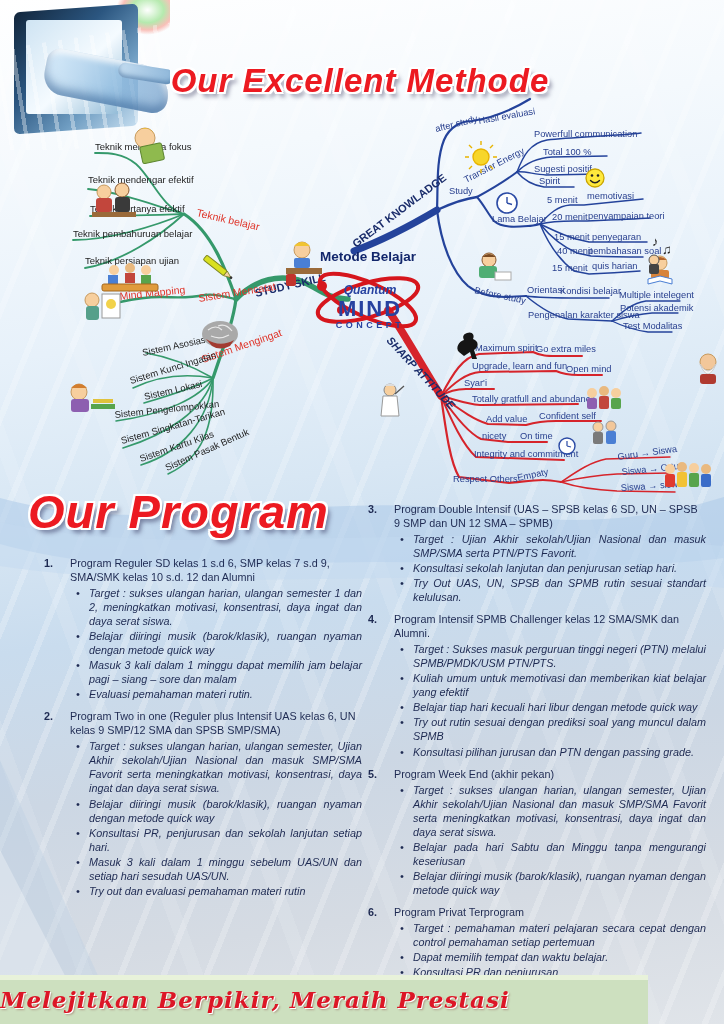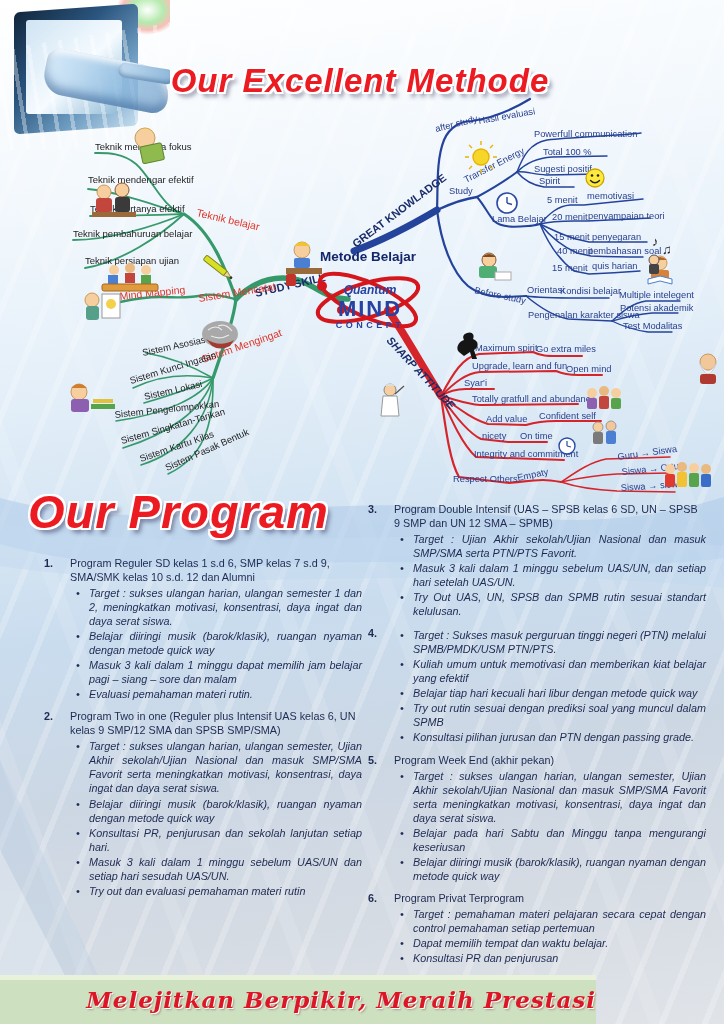--- a/index.html
+++ b/index.html
@@ -50,23 +50,23 @@
   .col-left{left:44px;top:556px;width:318px;}
   .col-right{left:368px;top:502px;width:338px;}
   .prog{display:grid;grid-template-columns:26px 1fr;margin-bottom:7px;}
   .pnum{font-weight:bold;}
   .ptitle{font-weight:normal;}
   .prog ul{grid-column:2;list-style:none;margin:2px 0 0 6px;padding:0;}
   .prog li{display:flex;margin-bottom:1px;font-style:italic;}
   .prog li::before{content:"\2022";width:13px;flex:0 0 13px;}
   .prog li span{flex:1;text-align:justify;}
   
-  .footer{position:absolute;left:0;top:975px;width:596px;height:49px;z-index:4;
+  .footer{position:absolute;left:0;top:975px;width:648px;height:49px;z-index:4;
     background:linear-gradient(180deg,#e8f2da 0 5px,#cde0bf 5px 100%);
-    display:flex;align-items:center;justify-content:flex-end;}
+    display:flex;align-items:center;justify-content:flex-start;}
   .footer span{font-family:"DejaVu Serif",serif;font-style:italic;font-weight:bold;
     font-size:23px;color:#dc1626;letter-spacing:1px;
     text-shadow:1px 1px 0 #fff,2px 2px 2px rgba(120,40,40,.35);}
 </style>
 </head>
 <body>
 
 <div class="page">
 
   <div class="streaks"></div>
@@ -397,29 +397,30 @@
 
   <div class="col col-right">
     <div class="prog">
       <div class="pnum">3.</div>
       <div class="ptitle">Program Double Intensif (UAS – SPSB kelas 6 SD, UN – SPSB 9 SMP dan UN 12 SMA – SPMB)</div>
       <ul>
         <li>
             <span>Target : Ujian Akhir sekolah/Ujian Nasional dan masuk SMP/SMA serta PTN/PTS Favorit.</span>
           </li>
         <li>
-            <span>Masuk 3 kali dalam 1 minggu sebelum UAS/UN, dan setiap hari setelah UAS/UN.</span>
+            <span>Konsultasi sekolah lanjutan dan penjurusan setiap hari.</span>
           </li>
         <li>
             <span>Try Out UAS, UN, SPSB dan SPMB rutin sesuai standart kelulusan.</span>
           </li>
       </ul>
     </div>
     <div class="prog">
       <div class="pnum">4.</div>
+      <div class="ptitle">Program Intensif SPMB Challenger kelas 12 SMA/SMK dan Alumni.</div>
       <ul>
         <li>
             <span>Target : Sukses masuk perguruan tinggi negeri (PTN) melalui SPMB/PMDK/USM PTN/PTS.</span>
           </li>
         <li>
             <span>Kuliah umum untuk memotivasi dan memberikan kiat belajar yang efektif</span>
           </li>
         <li>
             <span>Belajar tiap hari kecuali hari libur dengan metode quick way</span>
           </li>

